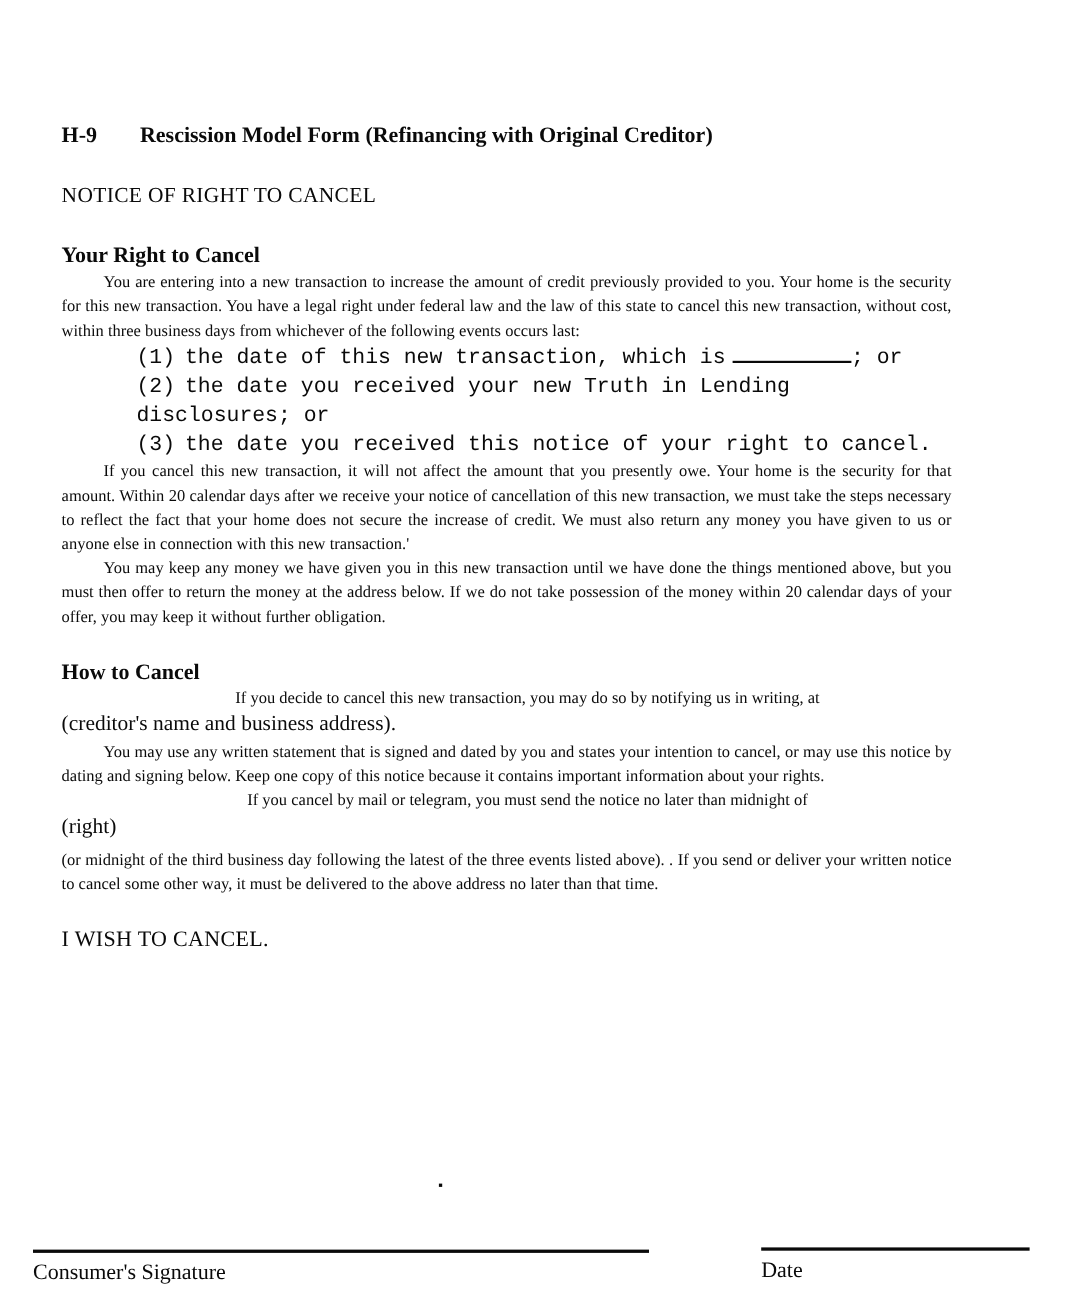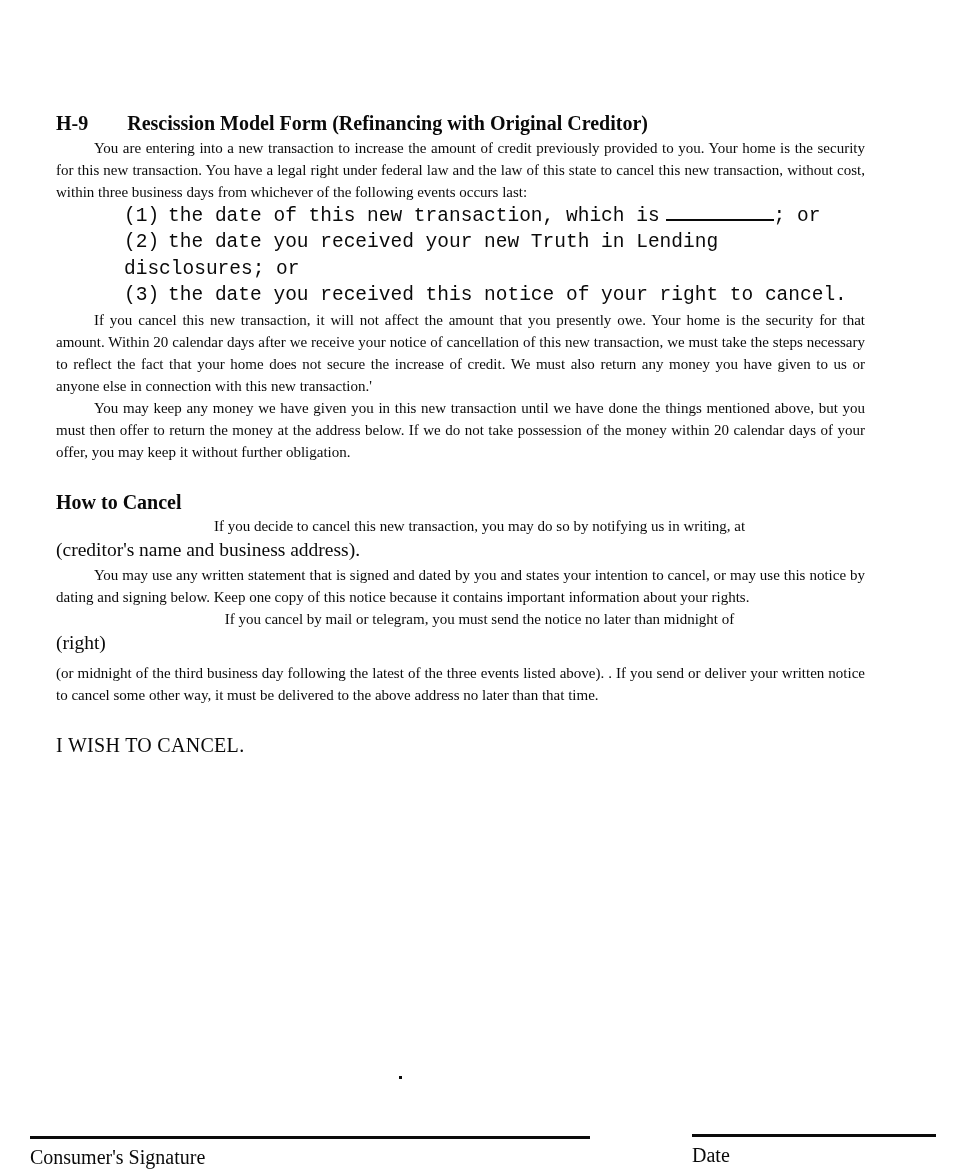--- a/index.html
+++ b/index.html
@@ -103,21 +103,23 @@
 </style>
 </head>
 <body>
 
 <div class="page">
 
   <div class="title-row">
     <span class="form-code">H-9</span><span>Rescission Model Form (Refinancing with Original Creditor)</span>
   </div>
 
+  <div class="notice-title">NOTICE OF RIGHT TO CANCEL</div>
 
+  <div class="section-heading heading-right">Your Right to Cancel</div>
 
   <div class="para">You are entering into a new transaction to increase the amount of credit previously provided to you.  Your home is the security for this new transaction.  You have a legal right under federal law and the law of this state to cancel this new transaction, without cost, within three business days from whichever of the following events occurs last:</div>
 
   <div class="li">
     <span class="li-num">(1)</span><span>the date of this new transaction, which is</span><span class="blank"></span><span>; or</span>
   </div>
   <div class="li">
     <span class="li-num">(2)</span><span>the date you received your new Truth in Lending disclosures; or</span>
   </div>
   <div class="li">

